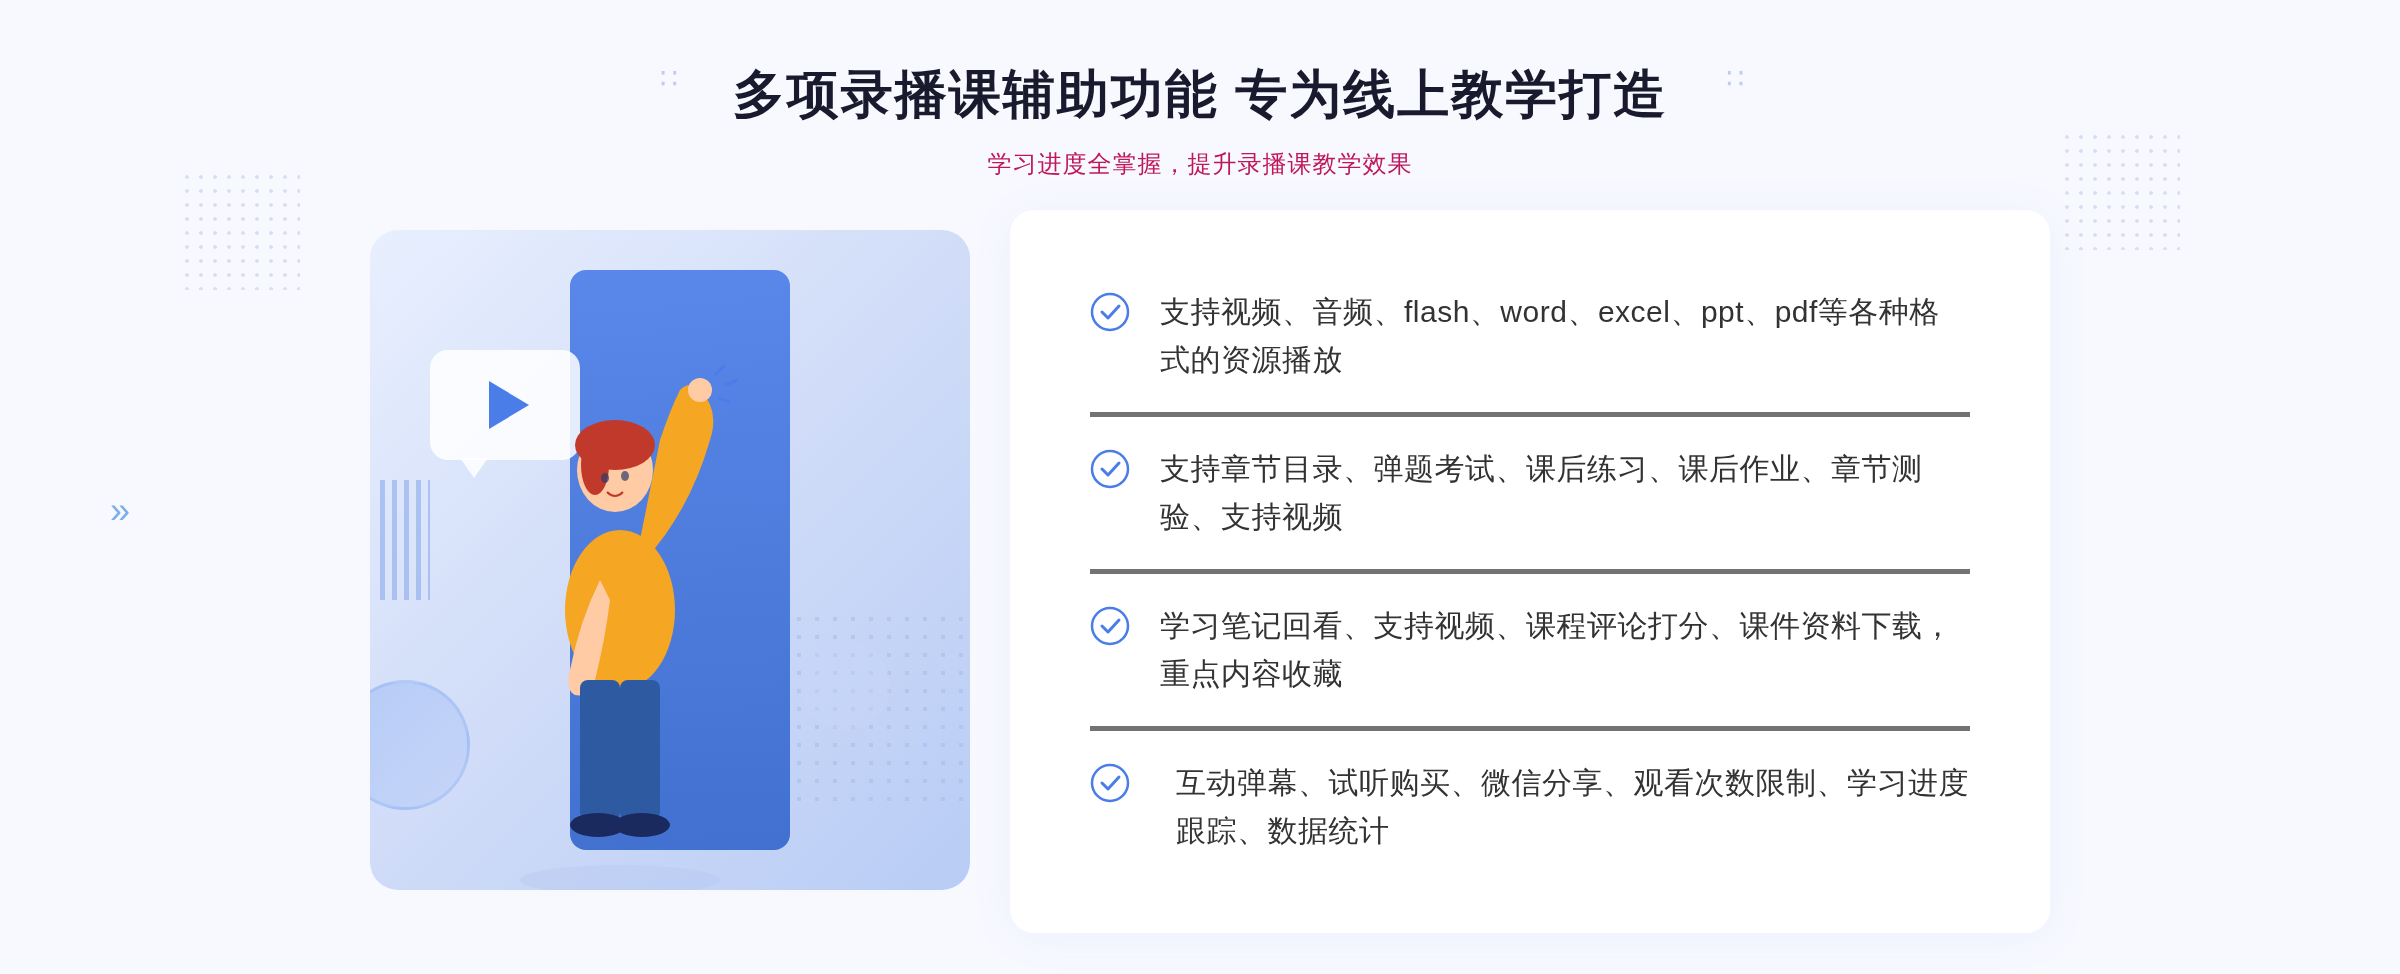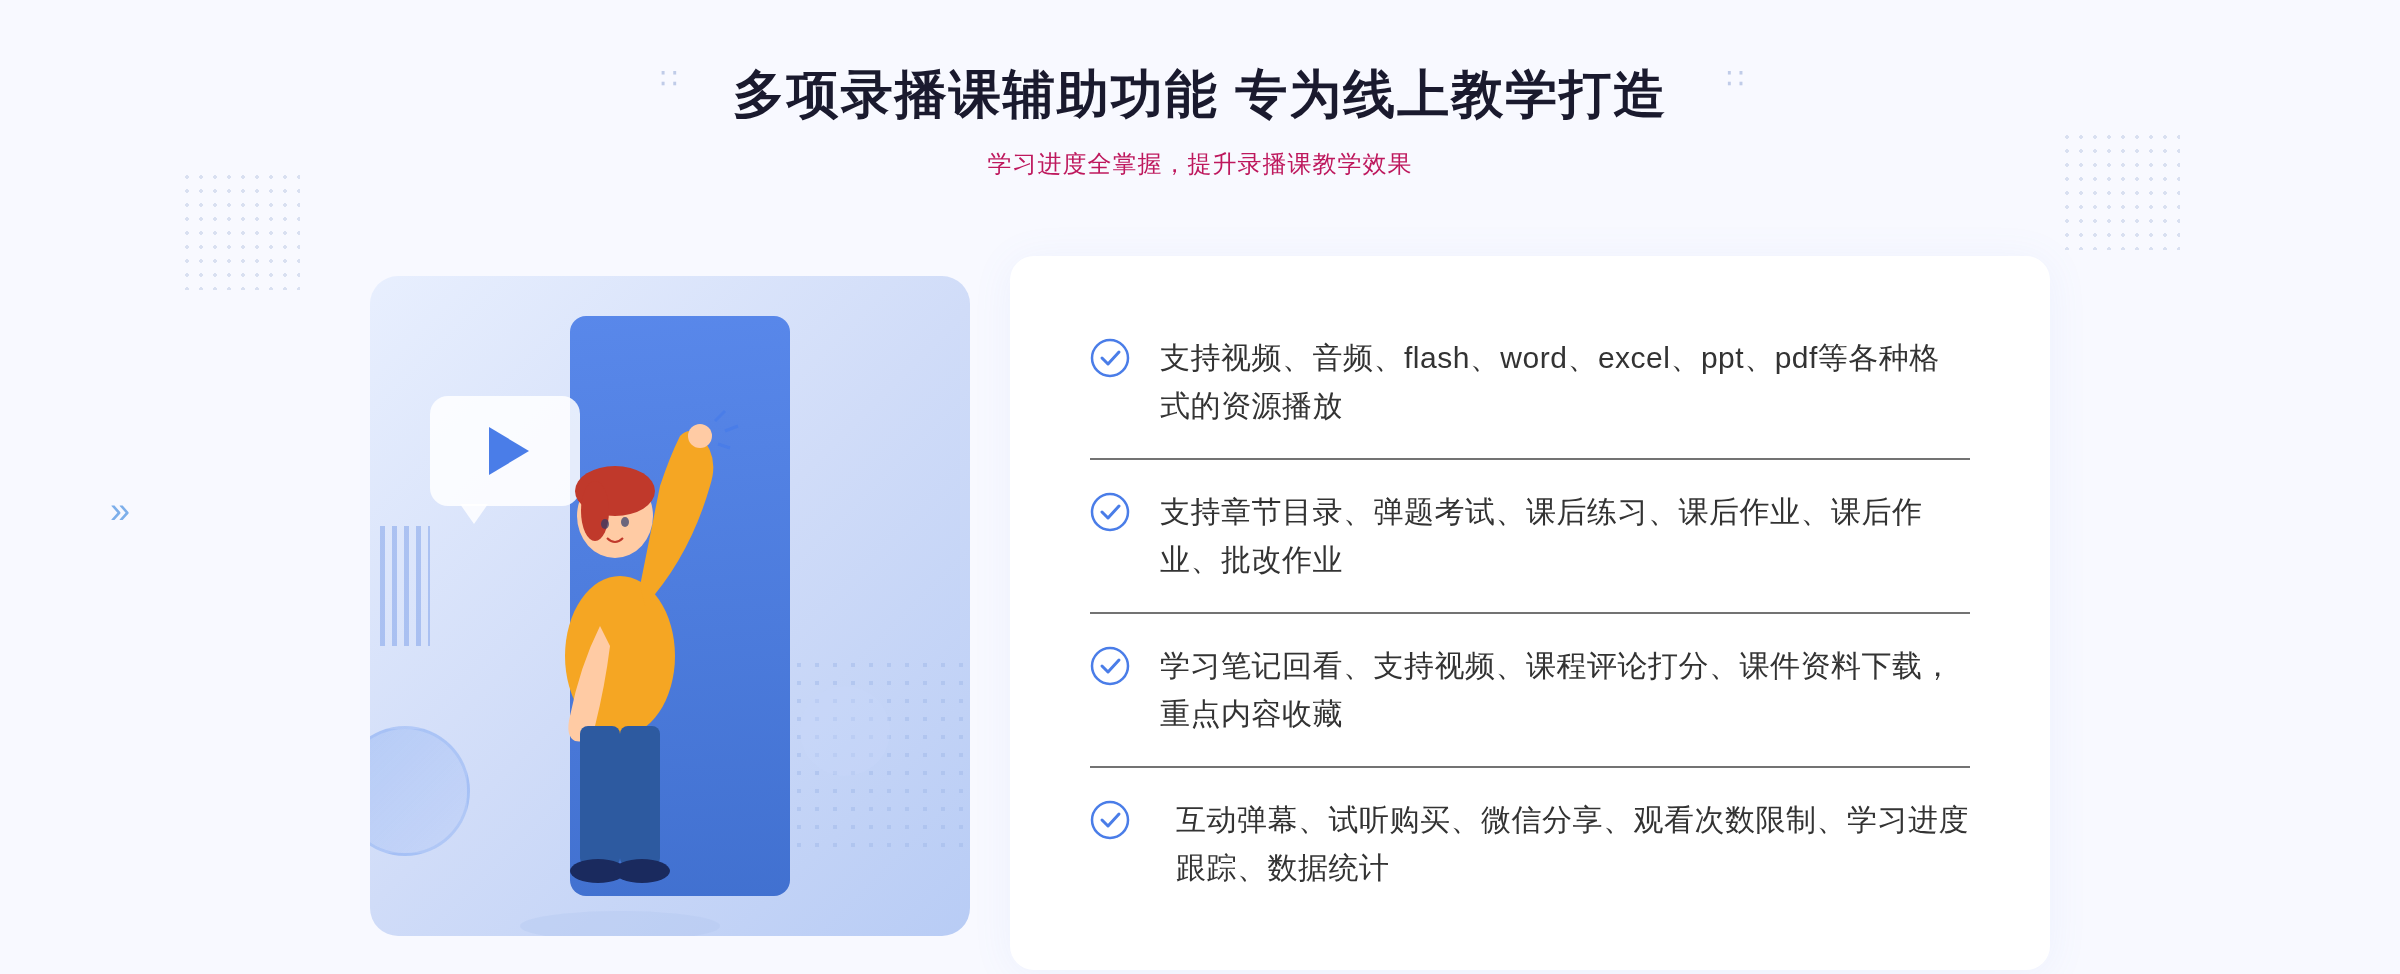--- a/index.html
+++ b/index.html
@@ -74,21 +74,21 @@
       position: absolute;
       left: 110px;
       top: 490px;
       color: #4a90e2;
       font-size: 36px;
       opacity: 0.7;
     }
 
     .page-header {
       text-align: center;
-      margin-bottom: 76px;
+      margin-bottom: 30px;
       position: relative;
     }
 
     .page-title {
       font-size: 52px;
       font-weight: 700;
       color: #1a1a2e;
       letter-spacing: 2px;
       margin-bottom: 18px;
     }
@@ -246,21 +246,21 @@
       display: flex;
       flex-direction: column;
       justify-content: space-around;
     }
 
     .feature-item {
       display: flex;
       align-items: flex-start;
       gap: 30px;
       padding: 28px 0;
-      border-bottom: 2px solid #737373;
+      border-bottom: 5px solid #737373;
     }
 
     .feature-item:last-child {
       border-bottom: none;
       gap: 46px;
     }
 
     .check-icon {
       width: 40px;
       height: 40px;
@@ -373,21 +373,21 @@
         <span class="feature-text">支持视频、音频、flash、word、excel、ppt、pdf等各种格式的资源播放</span>
       </div>
 
       <div class="feature-item">
         <div class="check-icon">
           <svg viewBox="0 0 40 40" xmlns="http://www.w3.org/2000/svg">
             <circle cx="20" cy="20" r="18" fill="none" stroke="#4a7de8" stroke-width="2.5"></circle>
             <polyline points="12,20 18,26 29,14" fill="none" stroke="#4a7de8" stroke-width="3" stroke-linecap="round" stroke-linejoin="round"></polyline>
           </svg>
         </div>
-        <span class="feature-text">支持章节目录、弹题考试、课后练习、课后作业、课后作业、批改作业</span>
+        <span class="feature-text">支持章节目录、弹题考试、课后练习、课后作业、章节测验、支持视频</span>
       </div>
 
       <div class="feature-item">
         <div class="check-icon">
           <svg viewBox="0 0 40 40" xmlns="http://www.w3.org/2000/svg">
             <circle cx="20" cy="20" r="18" fill="none" stroke="#4a7de8" stroke-width="2.5"></circle>
             <polyline points="12,20 18,26 29,14" fill="none" stroke="#4a7de8" stroke-width="3" stroke-linecap="round" stroke-linejoin="round"></polyline>
           </svg>
         </div>
         <span class="feature-text">学习笔记回看、支持视频、课程评论打分、课件资料下载，重点内容收藏</span>

